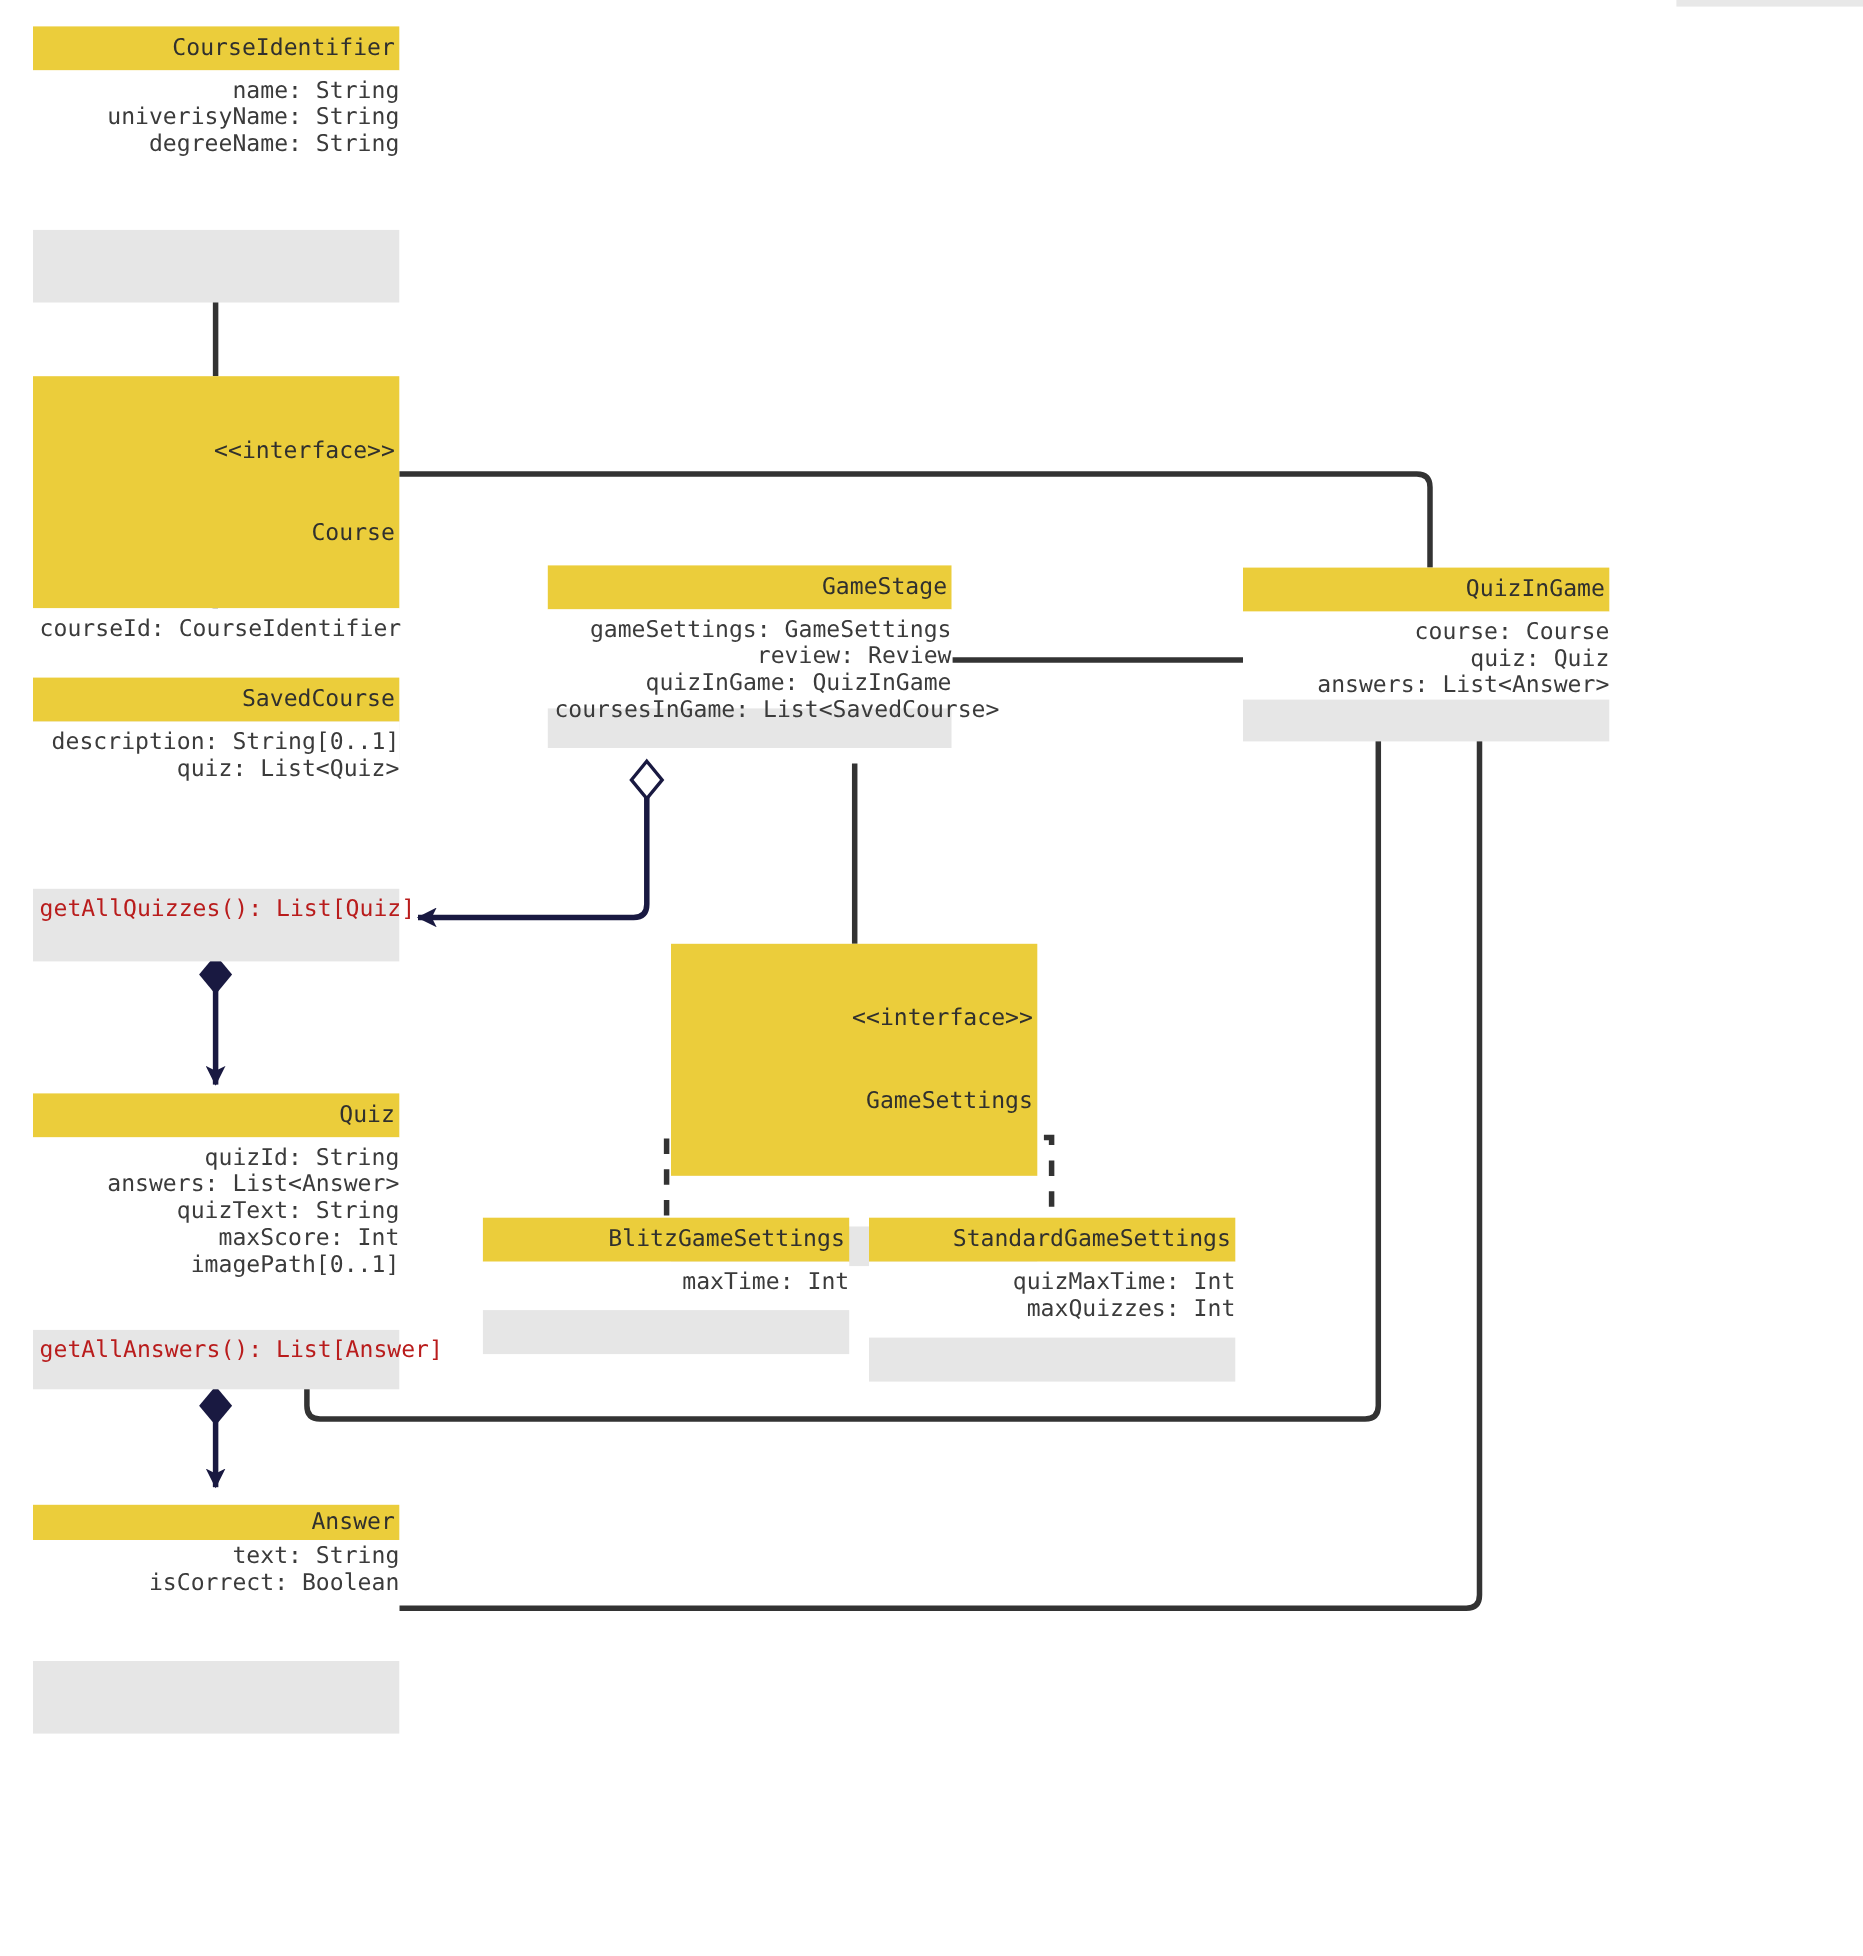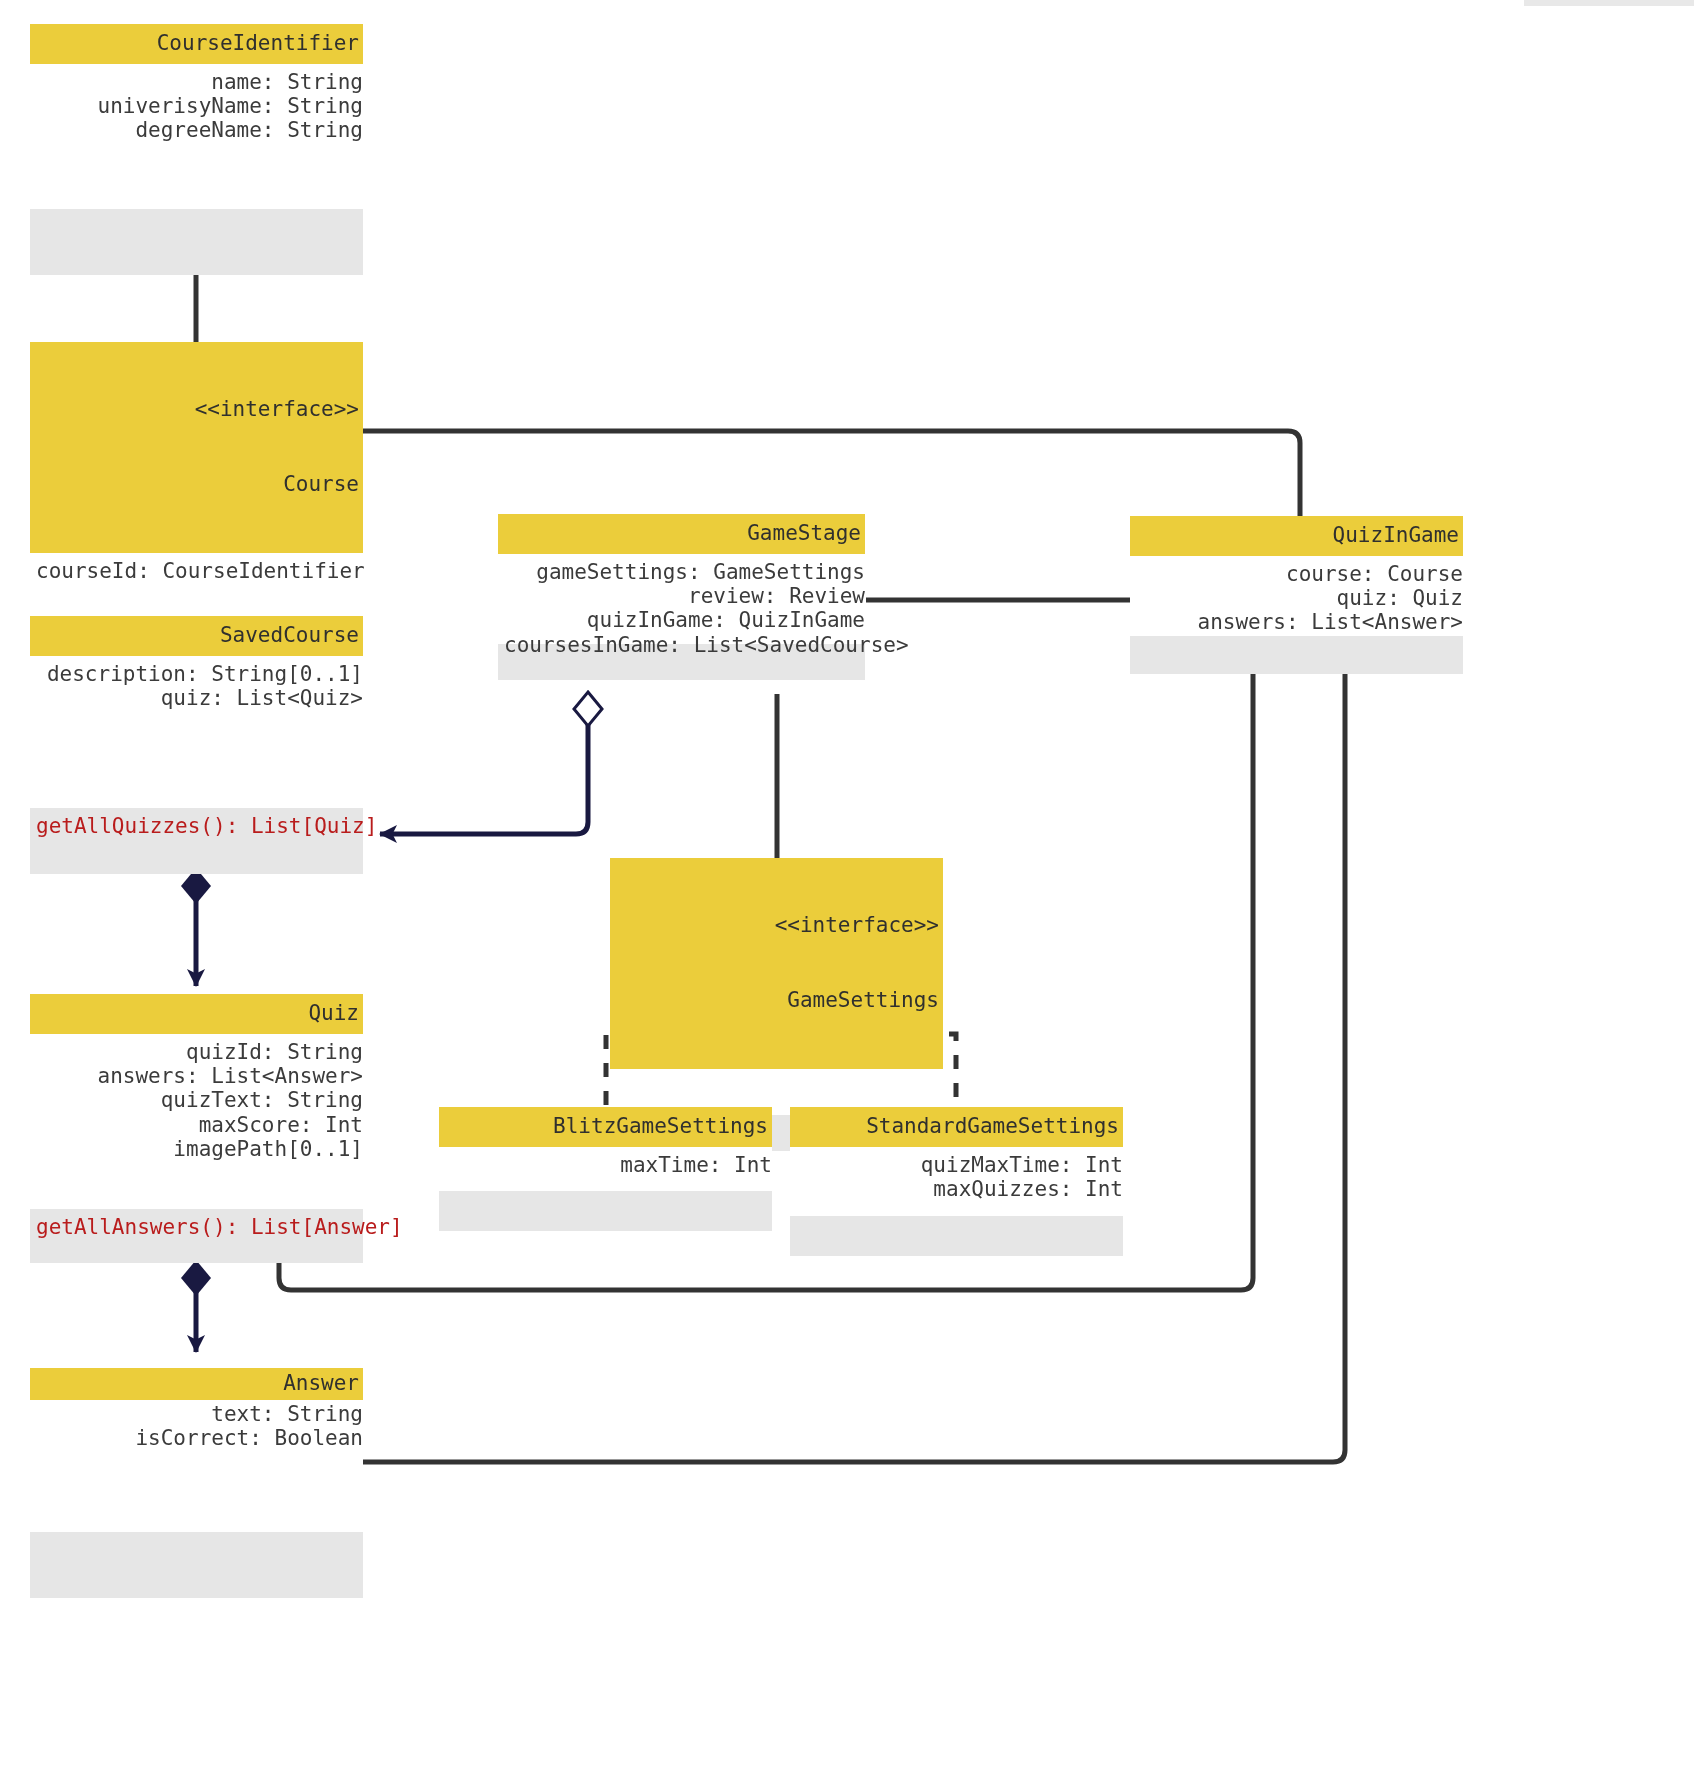--- a/index.html
+++ b/index.html
@@ -180,21 +180,21 @@
       <div>maxScore: Int</div>
       <div>imagePath[0..1]</div>
     </div>
     <div class="uml-ops" style="height:54px;">
       <div>getAllAnswers(): List[Answer]</div>
     </div>
   </div>
 
   <div class="umlbox" style="left:30px; top:1368px; width:333px;">
     <div class="uml-header" style="padding:3px 4px 4px 4px;">Answer</div>
-    <div class="uml-attrs" style="height:132px; padding-top:2px;">
+    <div class="uml-attrs" style="height:110px; padding-top:2px;">
       <div>text: String</div>
       <div>isCorrect: Boolean</div>
     </div>
     <div class="uml-ops" style="height:66px;"></div>
   </div>
 
   <div class="umlbox" style="left:498px; top:514px; width:367px;">
     <div class="uml-header">GameStage</div>
     <div class="uml-attrs" style="height:90px;">
       <div>gameSettings: GameSettings</div>

